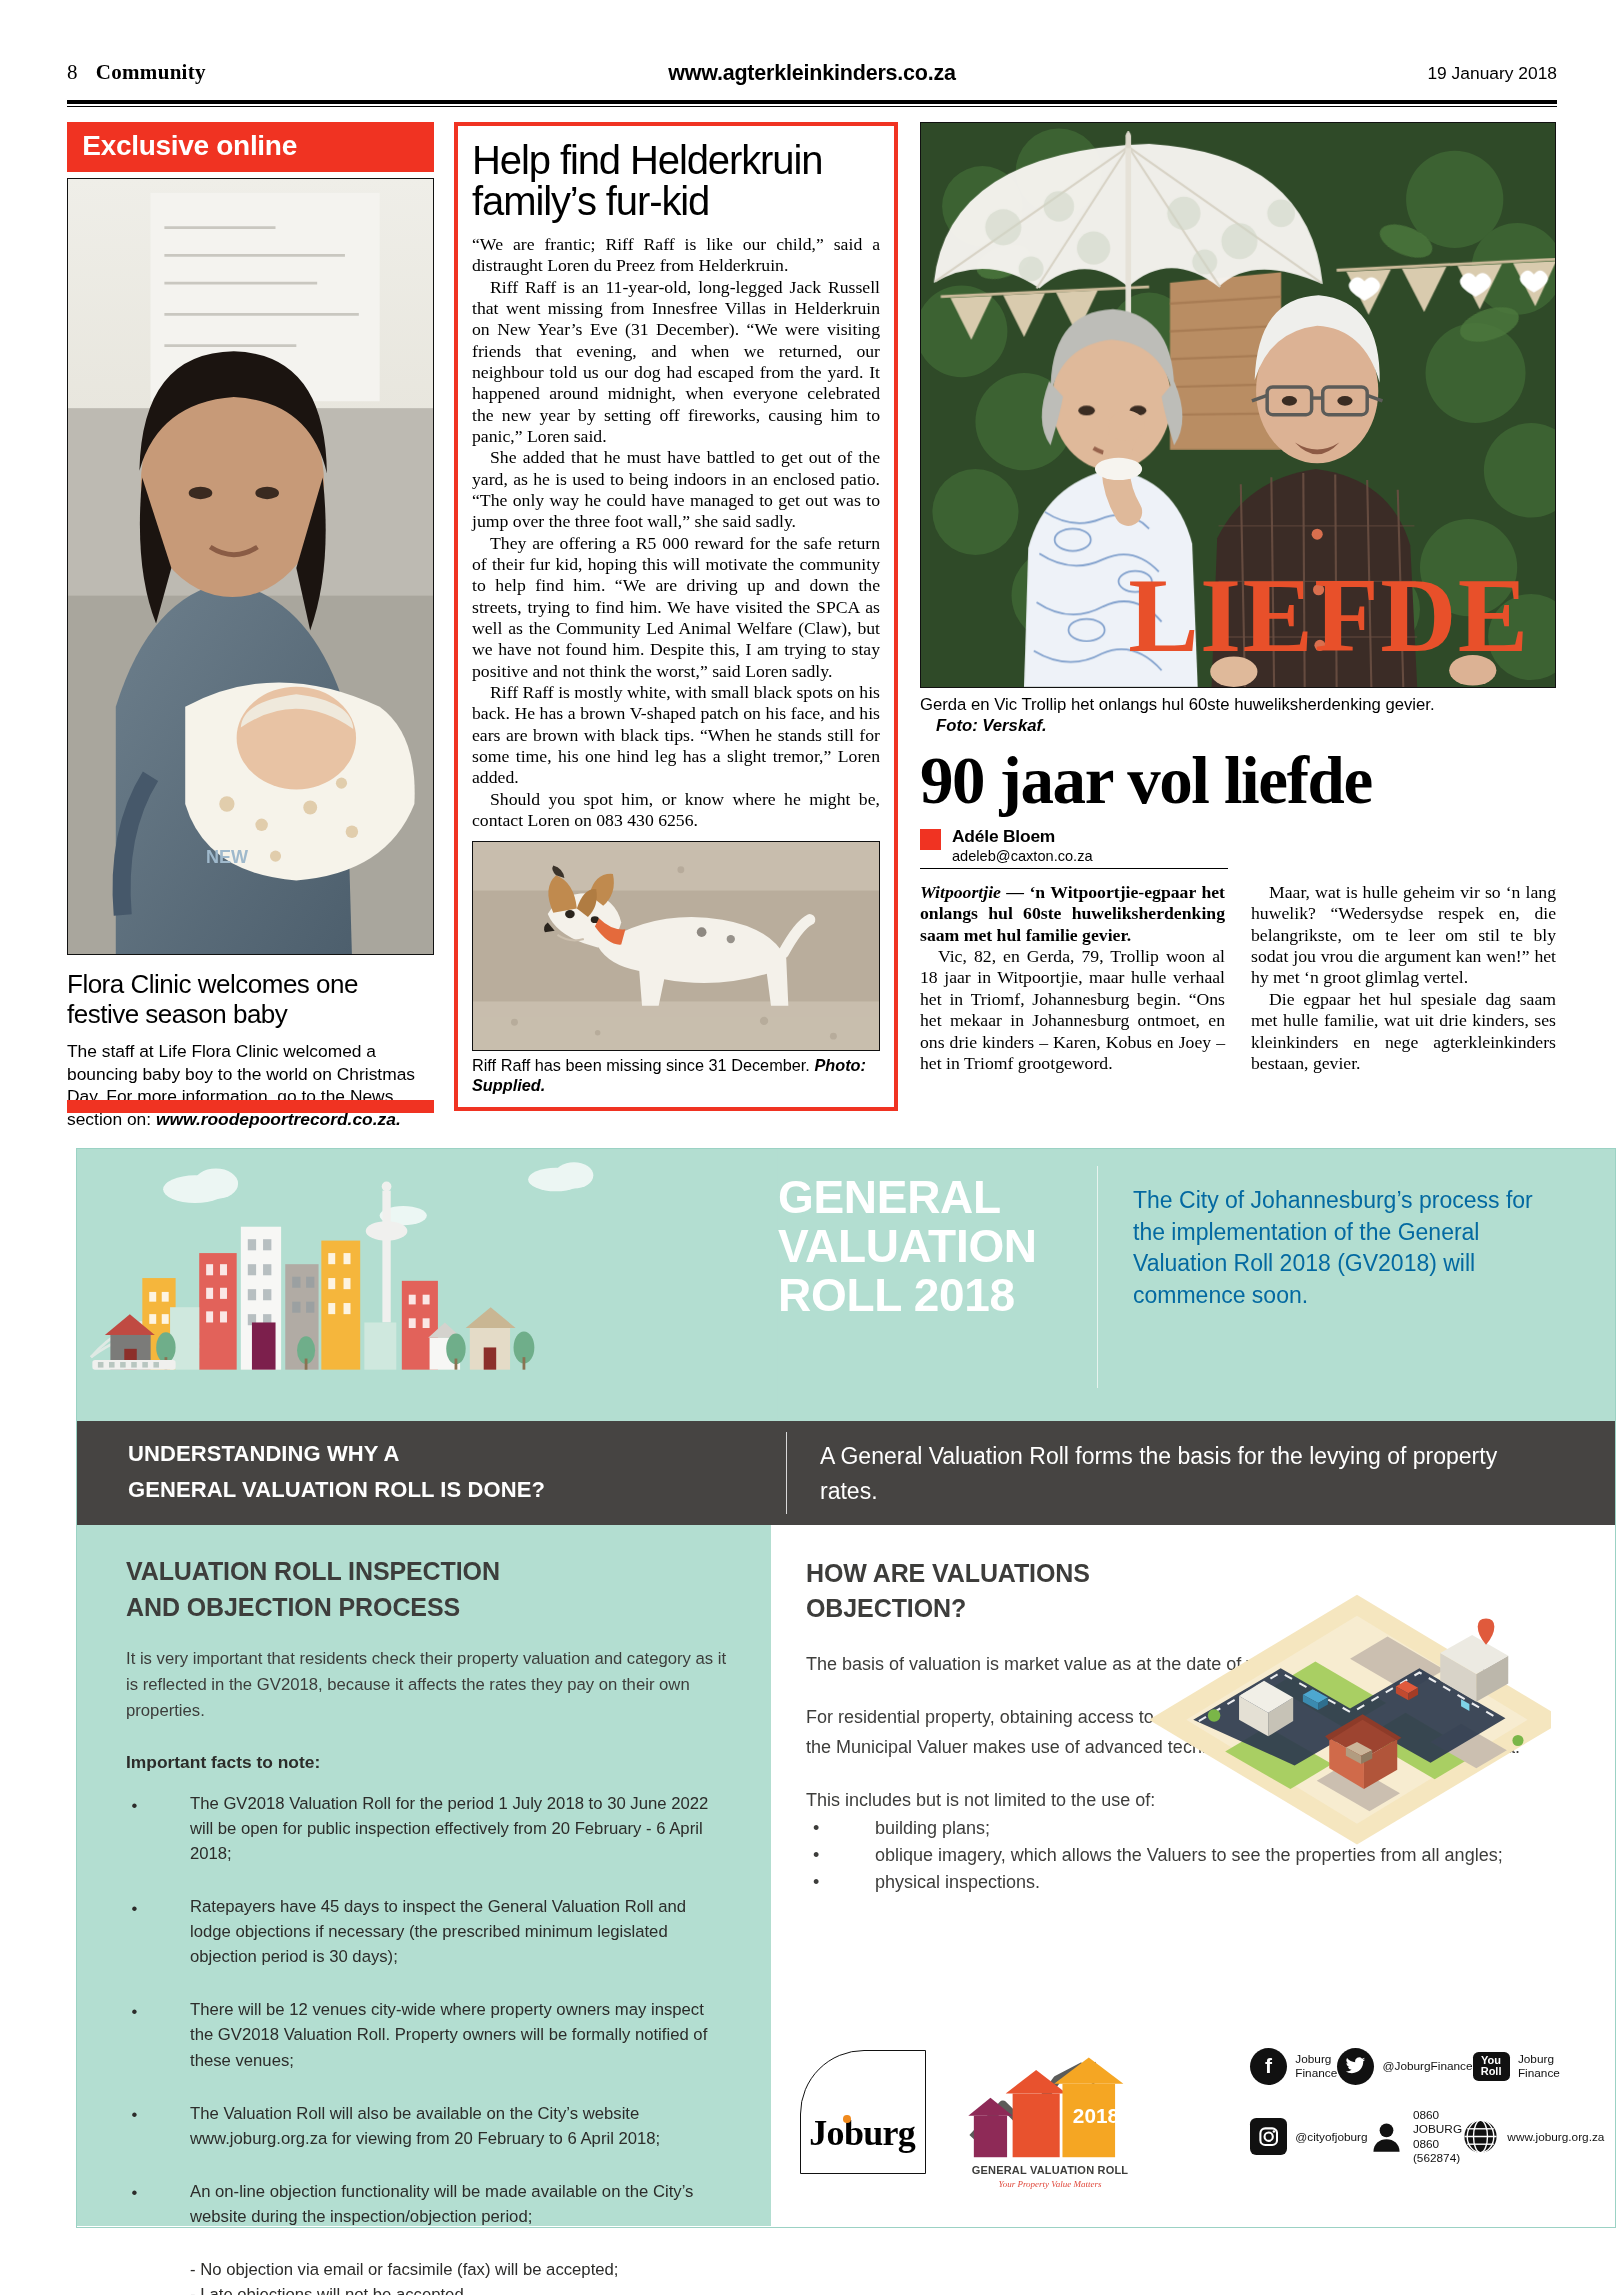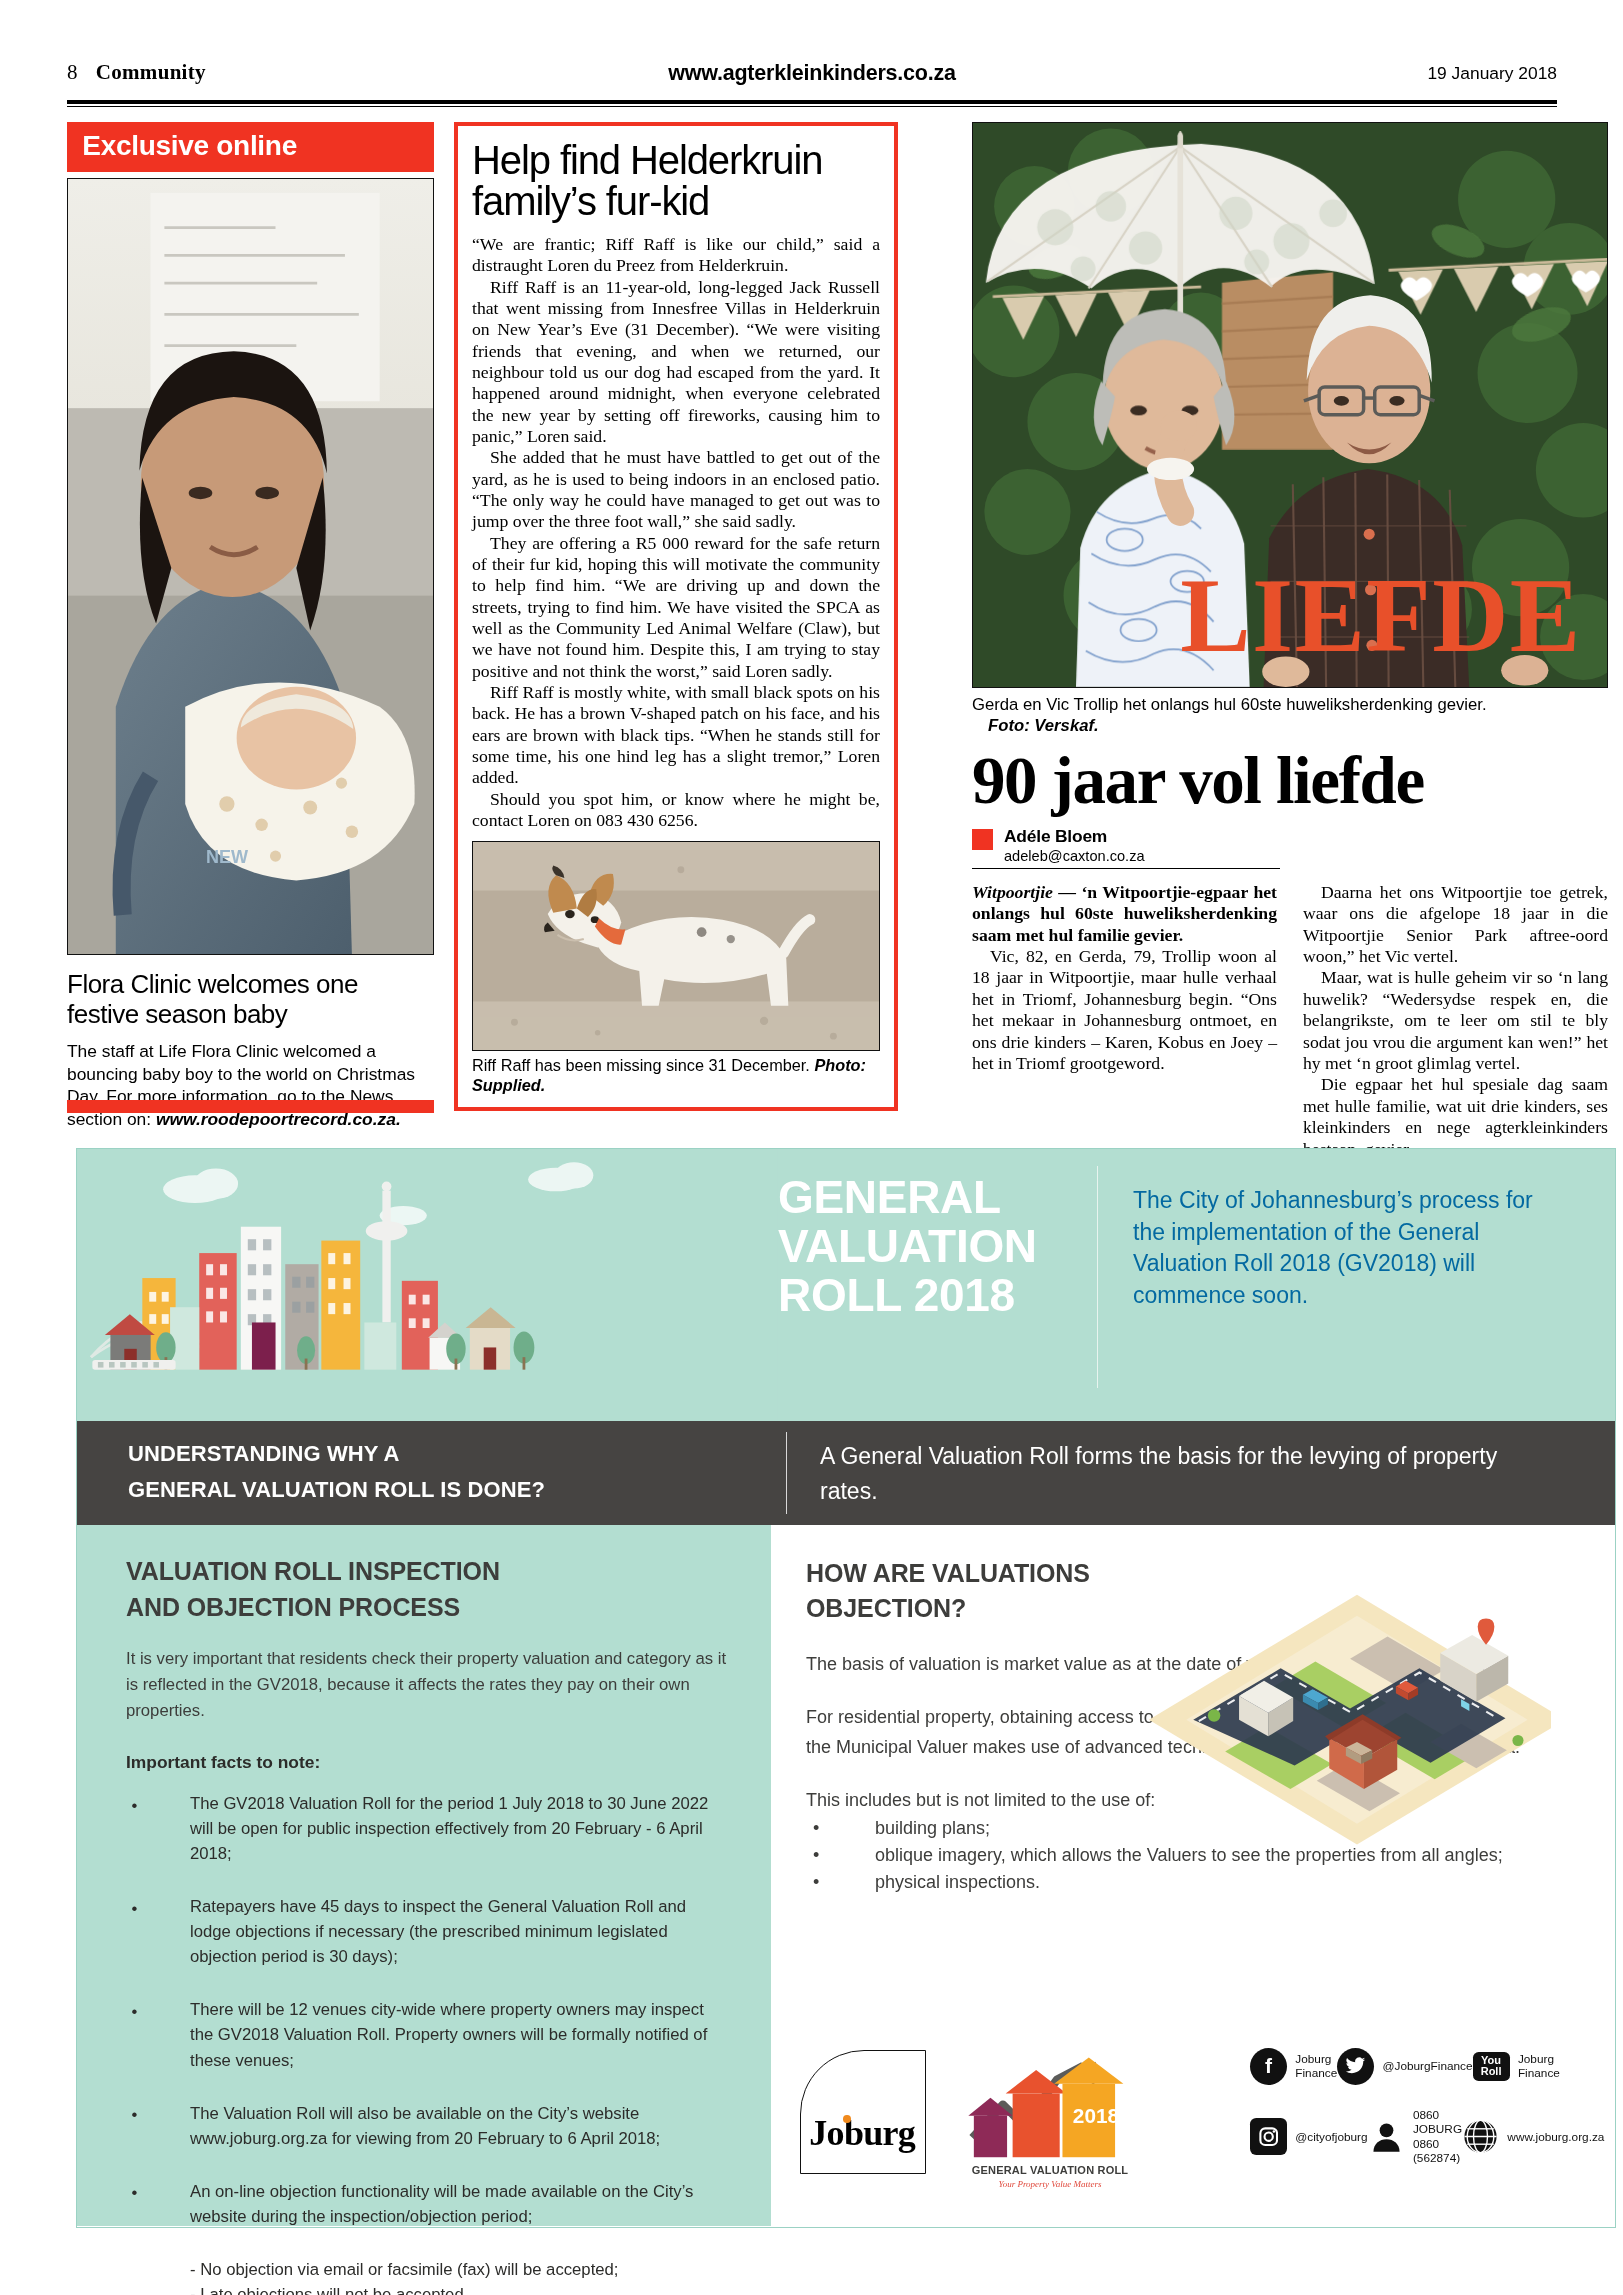--- a/index.html
+++ b/index.html
@@ -30,21 +30,21 @@
   .colM-inner{padding:9.7px 14px 11px 14px;}
   .hl-find{font-size:40px;line-height:1.02;letter-spacing:-1.1px;font-weight:400;margin:4.2px 0 12.5px 0;}
   .body-serif{font-family:"Liberation Serif",serif;font-size:17.7px;line-height:1.205;text-align:justify;}
   .body-serif p{margin:0;text-indent:18px;}
   .body-serif p.first{text-indent:0;}
   .photo-dog{height:208px;margin-top:9.7px;}
   .dog-cap{font-size:16.3px;line-height:1.22;margin-top:5.6px;}
   .dog-cap b{font-style:italic;font-weight:700;}
 
   
-  .colR{position:absolute;left:972px;top:122px;width:636px;}
+  .colR{position:absolute;left:920px;top:122px;width:636px;}
   .photo-couple{height:564px;}
   .couple-cap{font-size:16.7px;line-height:1.25;margin-top:7px;}
   .couple-cap i{font-style:italic;font-weight:700;margin-left:16px;}
   .hl-liefde{font-family:"Liberation Serif",serif;font-weight:700;font-size:67px;line-height:.96;letter-spacing:-1.4px;margin-top:11px;}
   .byline{margin-top:14px;width:308px;position:relative;}
   .by-sq{position:absolute;left:0;top:2.8px;width:21px;height:21px;background:#f03322;}
   .by-name{margin-left:32px;font-size:17.4px;font-weight:700;letter-spacing:-0.2px;}
   .by-mail{margin-left:32px;font-size:14.6px;margin-top:0.7px;}
   .by-rule{width:308px;height:1.4px;background:#000;margin-top:4.2px;}
   .twocol{margin-top:12.5px;display:flex;gap:26px;}
@@ -377,21 +377,20 @@
       <div class="by-mail">adeleb@caxton.co.za</div>
       <div class="by-rule"></div>
     </div>
 
     <div class="twocol">
       <div class="c">
         <p class="lead"><em>Witpoortjie</em><span> — ‘n Witpoortjie-egpaar het onlangs hul 60ste huweliksherdenking saam met hul familie gevier.</span></p>
         <p>Vic, 82, en Gerda, 79, Trollip woon al 18 jaar in Witpoortjie, maar hulle verhaal het in Triomf, Johannesburg begin. “Ons het mekaar in Johannesburg ontmoet, en ons drie kinders – Karen, Kobus en Joey – het in Triomf grootgeword.</p>
       </div>
       <div class="c">
-        <p>Daarna het ons Witpoortjie toe getrek, waar ons die afgelope 18 jaar in die Witpoortjie Senior Park aftree-oord woon,” het Vic vertel.</p>
         <p>Maar, wat is hulle geheim vir so ‘n lang huwelik? “Wedersydse respek en, die belangrikste, om te leer om stil te bly sodat jou vrou die argument kan wen!” het hy met ‘n groot glimlag vertel.</p>
         <p>Die egpaar het hul spesiale dag saam met hulle familie, wat uit drie kinders, ses kleinkinders en nege agterkleinkinders bestaan, gevier.</p>
       </div>
     </div>
   </div>
 
   <div class="advert">
 
     <div class="ad-hero">
       <svg width="701" height="272" viewBox="0 0 1010 392" style="position:absolute;left:0;top:0;" aria-hidden="true">

